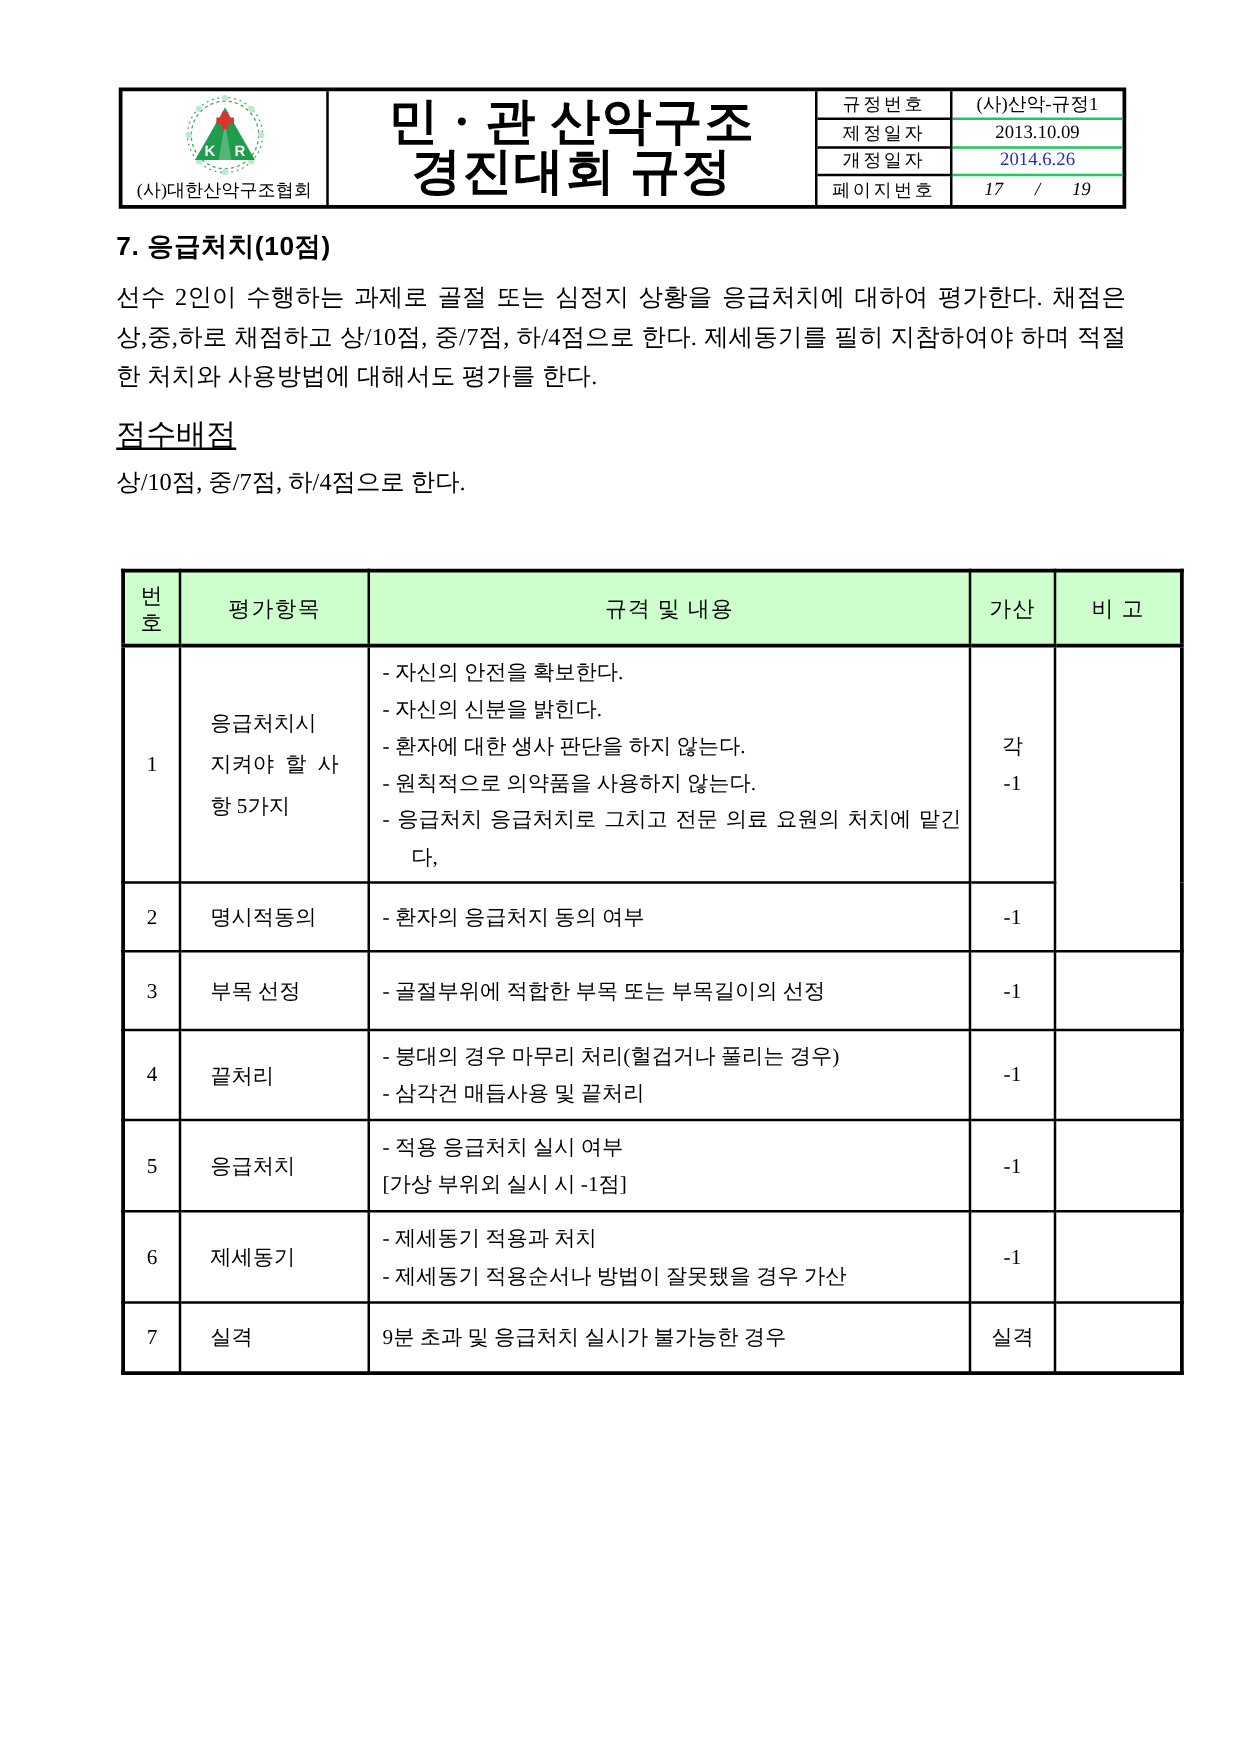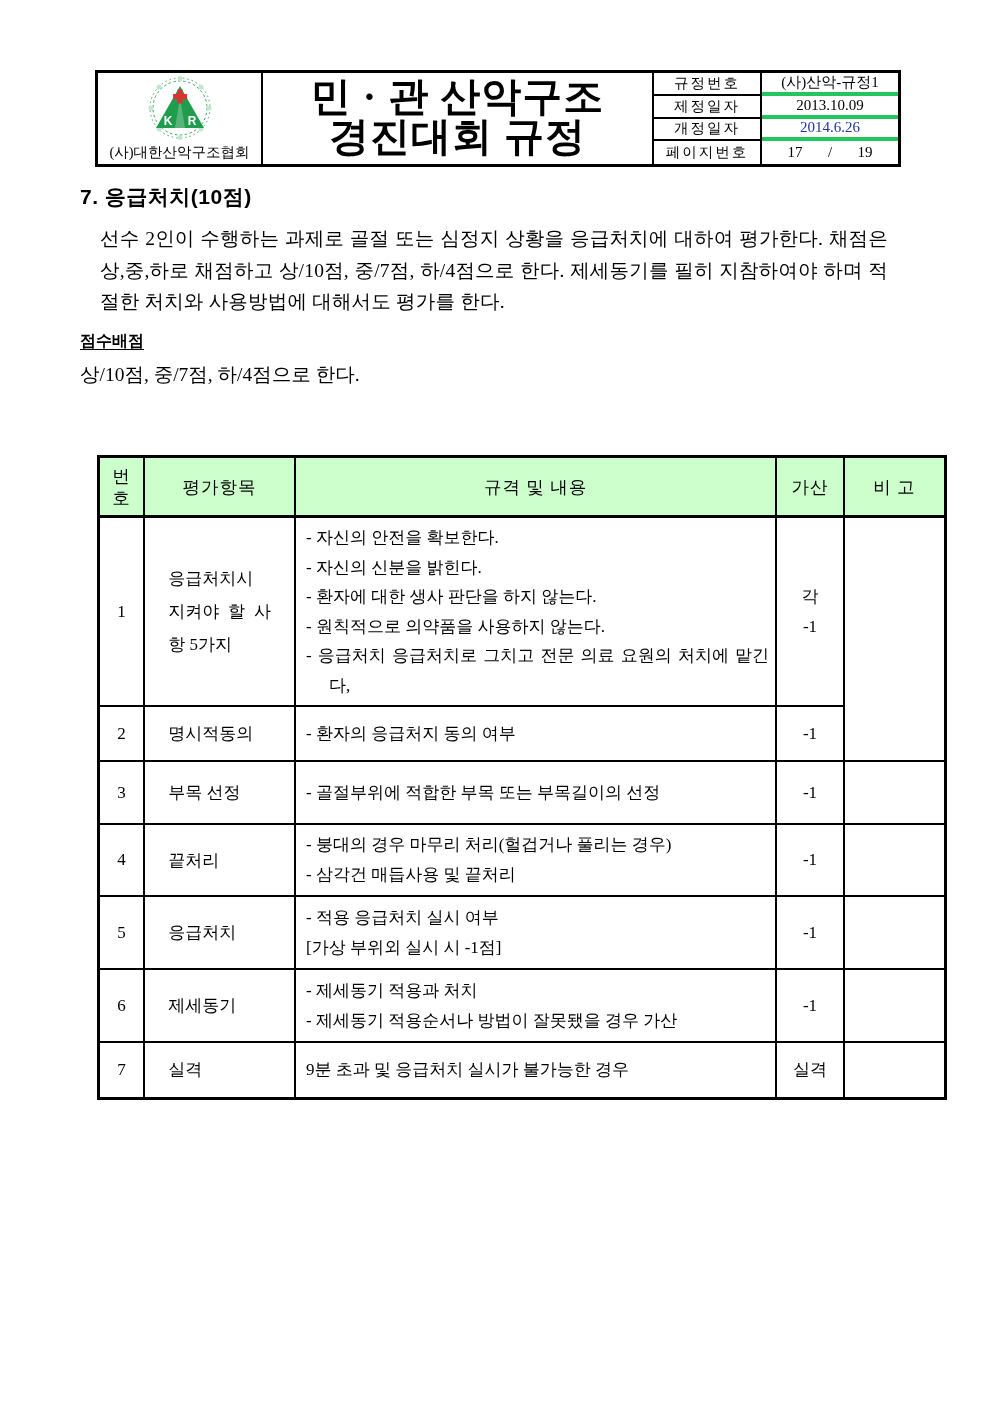--- a/index.html
+++ b/index.html
@@ -33,41 +33,40 @@
     line-height:40px;text-align:center;letter-spacing:1px;white-space:nowrap;
   }
   .info-cell{width:246px;border-left:2px solid #000;display:grid;
     grid-template-columns:108px 1fr;grid-auto-rows:1fr;}
   .info-label{
     border-bottom:2px solid #000;border-right:2px solid #000;
     display:flex;align-items:center;justify-content:center;
     font-size:14.5px;letter-spacing:2px;white-space:nowrap;
   }
   .info-value{
-    border-bottom:4px solid #22c55e;display:flex;align-items:center;justify-content:center;
+    border-bottom:2px solid #22c55e;display:flex;align-items:center;justify-content:center;
     font-size:15px;white-space:nowrap;
   }
   .info-cell .last{border-bottom:none;}
   .value-blue{color:var(--blue);}
-  .page-num{display:flex;align-items:center;justify-content:space-evenly;width:100%;}
-
-  
-  .content{position:absolute;left:80px;top:183px;width:808px;}
+  .page-num{display:flex;align-items:center;justify-content:space-evenly;width:100%;font-style:italic;}
+
+  
+  .content{position:absolute;left:93px;top:183px;width:808px;}
   .section-heading{
     font-family:"Liberation Sans", sans-serif;font-weight:800;font-size:21px;
     letter-spacing:0.5px;
   }
   .body-paragraph{
     margin-top:12px;font-size:19.5px;line-height:31.5px;text-align:justify;
     letter-spacing:0.2px;
-    margin-left:20px;
   }
   .score-heading{
-    margin-top:13px;font-family:"Liberation Sans", sans-serif;font-weight:700;
-    font-size:16px;text-decoration:underline;text-underline-offset:3px;
+    margin-top:13px;font-family:"Liberation Sans", sans-serif;font-weight:400;
+    font-size:24px;text-decoration:underline;text-underline-offset:3px;
     display:inline-block;
   }
   .score-line{margin-top:9px;font-size:19.5px;}
 
   
   table.eval{
     position:absolute;left:97px;top:455px;width:850px;
     border-collapse:collapse;table-layout:fixed;
     font-size:17px;
   }

